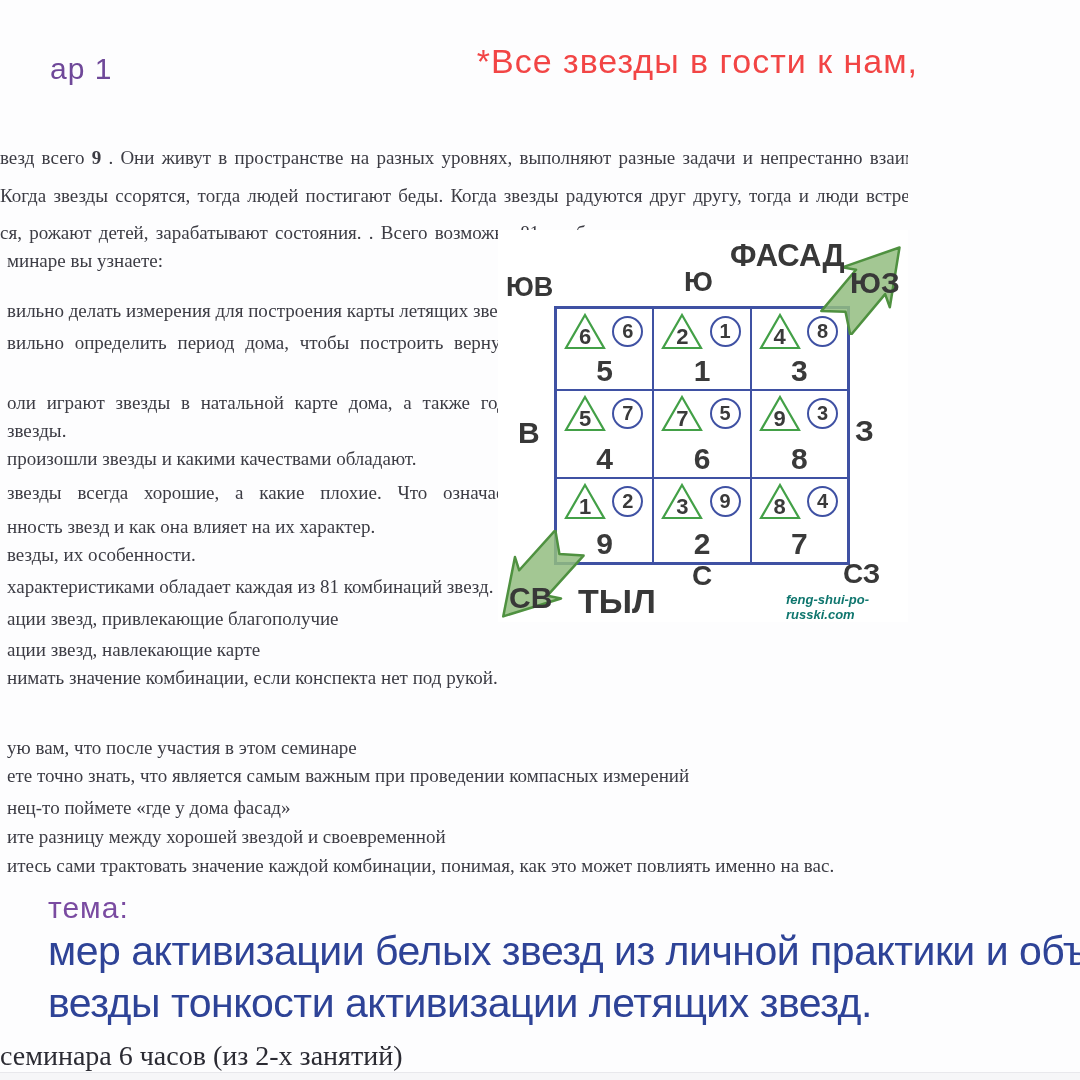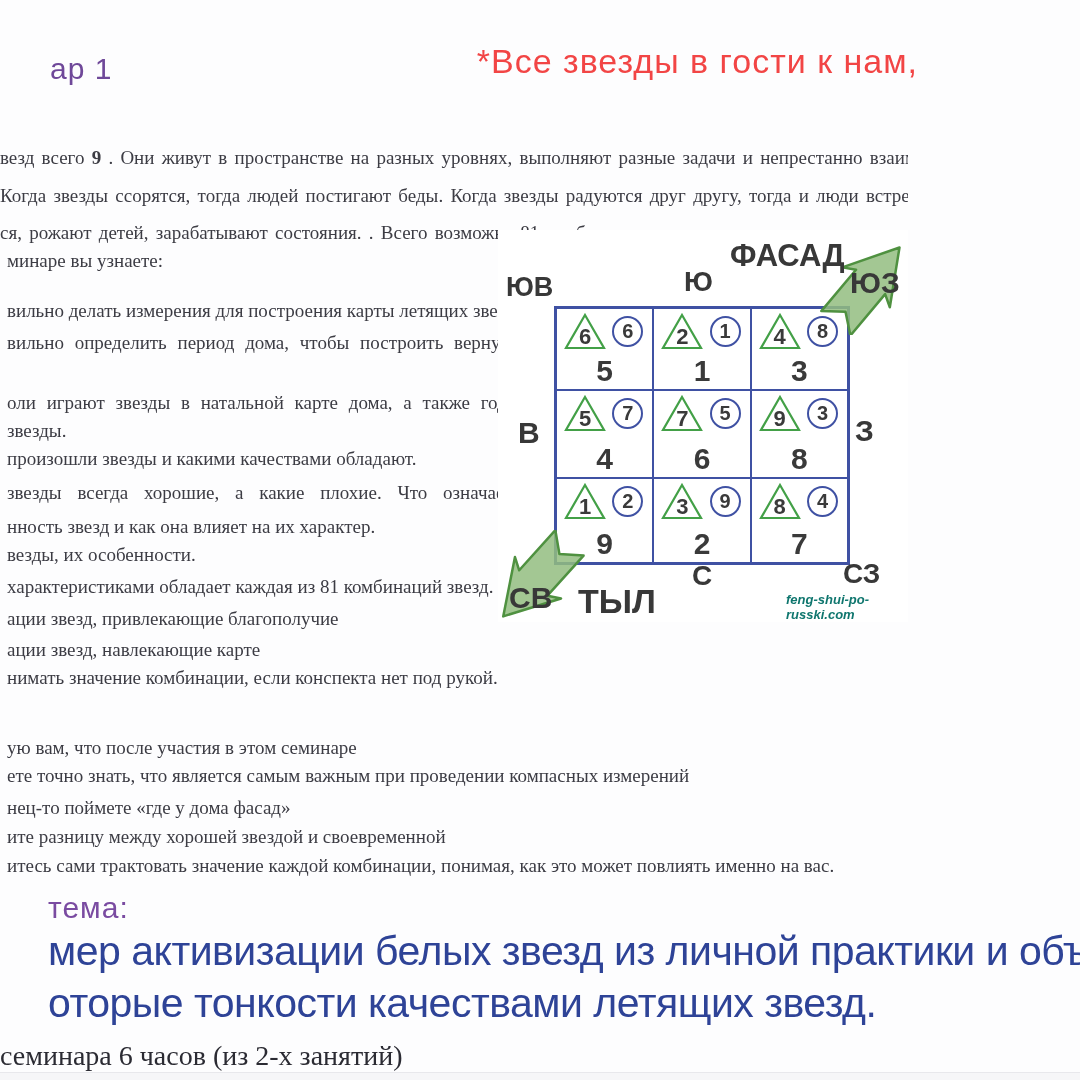--- a/index.html
+++ b/index.html
@@ -76,21 +76,21 @@
 <div class="abs line" style="top:667px">нимать значение комбинации, если конспекта нет под рукой.</div>
 
 <div class="abs line" style="top:737px">ую вам, что после участия в этом семинаре</div>
 <div class="abs line" style="top:765px">ете точно знать, что является самым важным при проведении компасных измерений</div>
 <div class="abs line" style="top:797px">нец-то поймете «где у дома фасад»</div>
 <div class="abs line" style="top:826px">ите разницу между хорошей звездой и своевременной</div>
 <div class="abs line" style="top:855px">итесь сами трактовать значение каждой комбинации, понимая, как это может повлиять именно на вас.</div>
 
 <div class="abs sans theme-label">тема:</div>
 <div class="abs sans blue1">мер активизации белых звезд из личной практики и объясняю</div>
-<div class="abs sans blue2">оторые тонкости качествами летящих звезд.</div>
+<div class="abs sans blue2">везды тонкости активизации летящих звезд.</div>
 <div class="abs duration">семинара 6 часов (из 2-х занятий)</div>
 <div class="abs footer-line"></div>
 
 <div class="abs diagram">
 
   <div class="dlbl" style="left:8px;top:42px;font-size:27px;text-align:center;">ЮВ</div>
   <div class="dlbl" style="left:186px;top:36px;font-size:28px;">Ю</div>
   <div class="dlbl" style="left:232px;top:8px;font-size:31px;">ФАСАД</div>
   <div class="dlbl" style="left:352px;top:36px;font-size:30px;">ЮЗ</div>
   <div class="dlbl" style="left:20px;top:186px;font-size:30px;">В</div>

